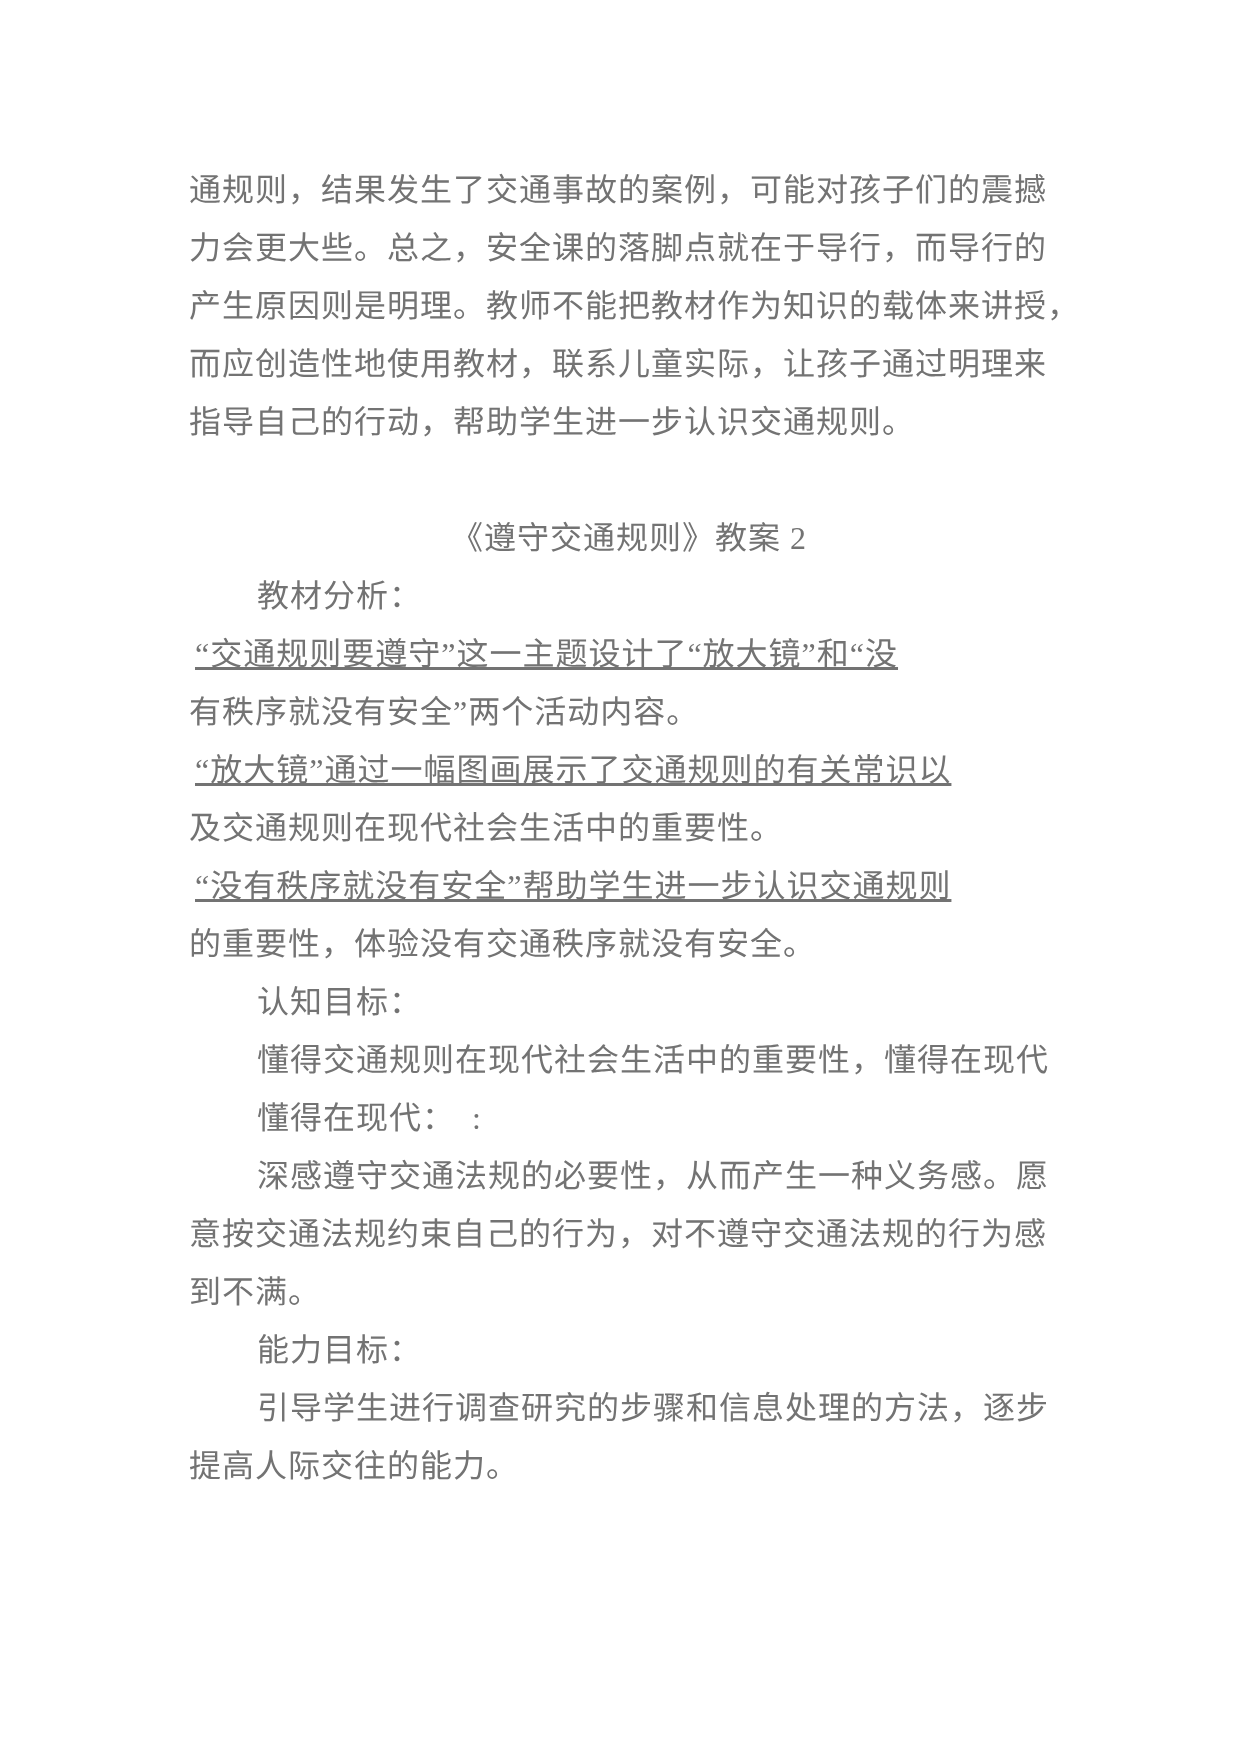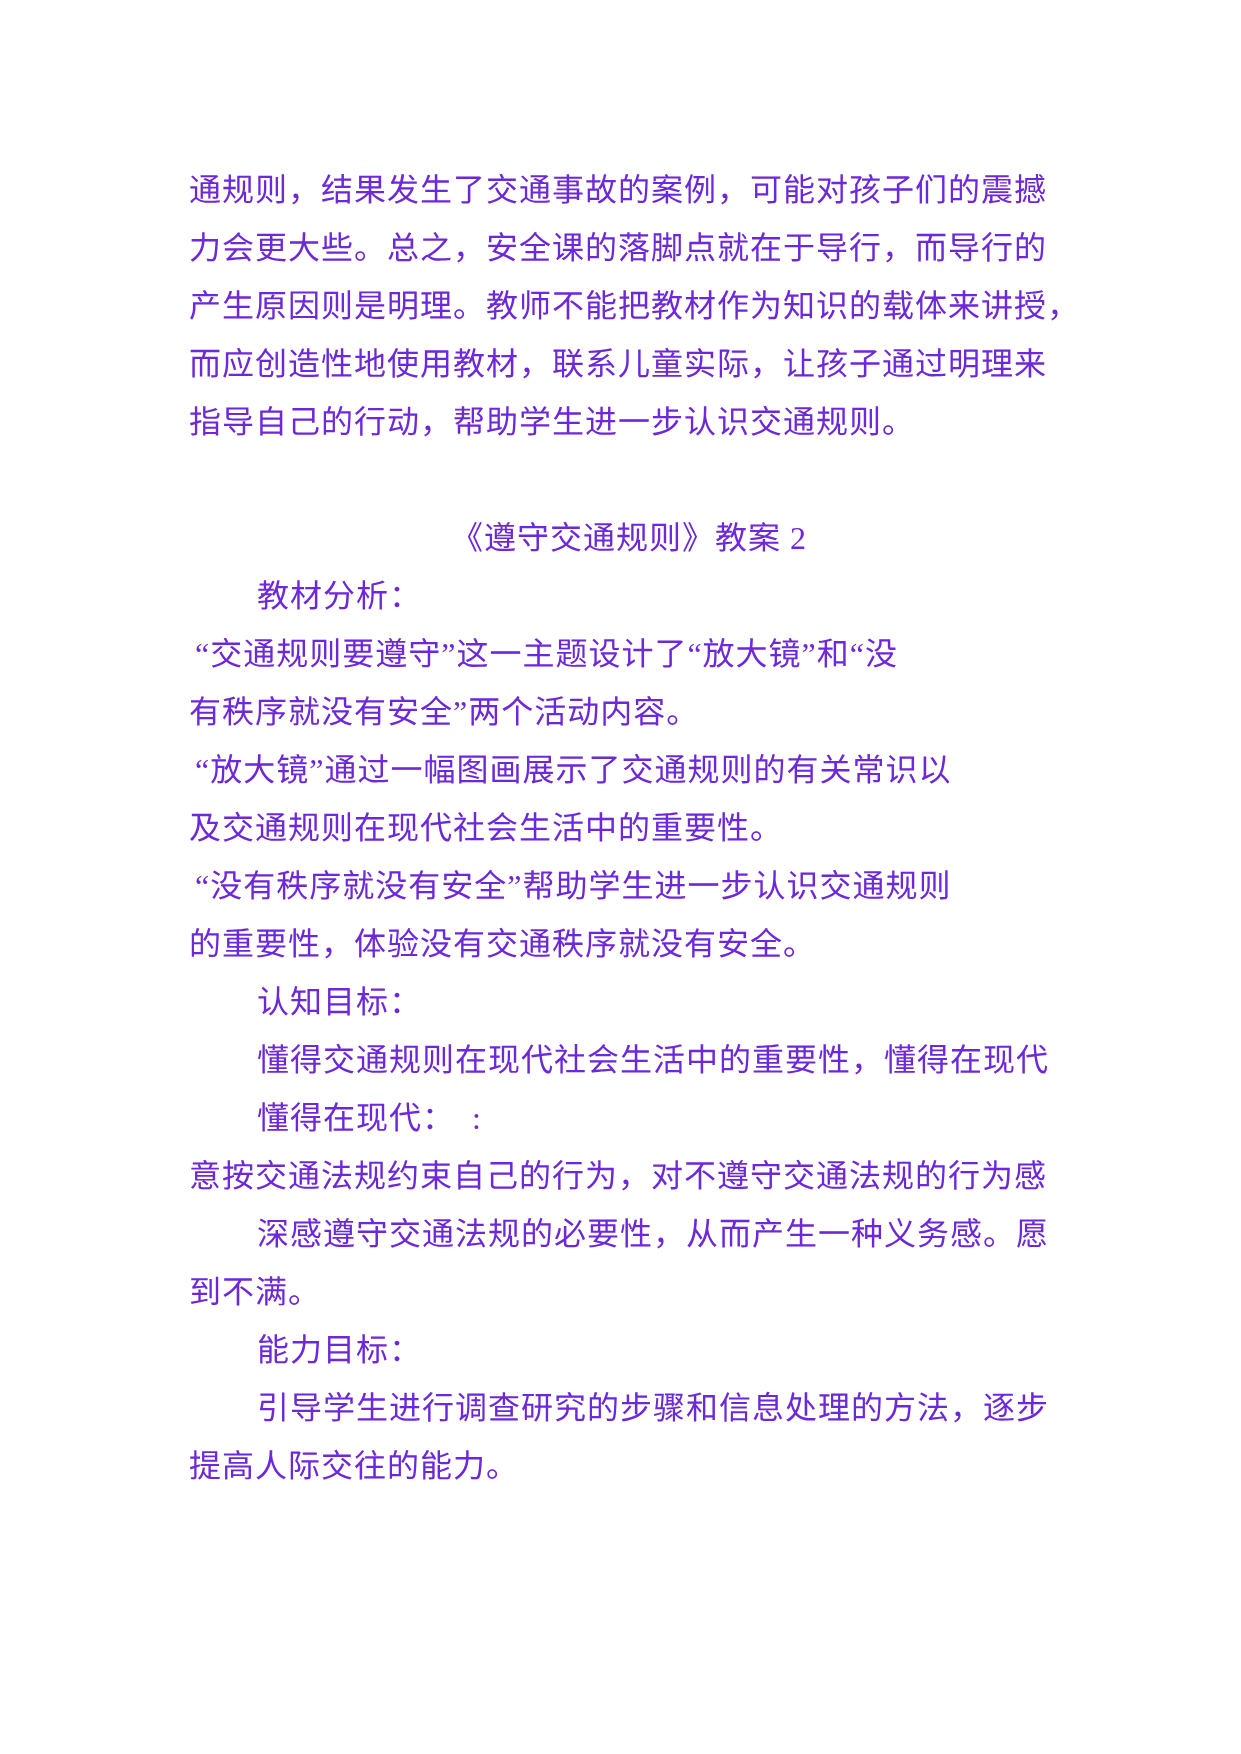--- a/index.html
+++ b/index.html
@@ -17,36 +17,36 @@
   .doc-page {
     position: absolute;
     inset: 0;
     background: #ffffff;
   }
   .doc-body {
     position: absolute;
     left: 189px;
     top: 161px;
     width: 880px;
-    color: #6d28d9;
+    color: #737373;
     font-size: 32px;
     line-height: 58px;
     font-weight: 400;
   }
   .line {
     height: 58px;
     white-space: nowrap;
     letter-spacing: 1px;
   }
   
   .ind-0 { text-indent: 0; }
   
   .ind-2 { text-indent: 68px; }
   
-  .ind-q { text-indent: 6px; }
+  .ind-q { text-indent: 6px; text-decoration: underline; }
   
   .gap-before { margin-top: 58px; text-align: center; }
 </style>
 </head>
 <body>
 
 <div class="doc-page">
   <div class="doc-body">
 
   <div class="line ind-0">通规则，结果发生了交通事故的案例，可能对孩子们的震撼</div>
@@ -58,20 +58,20 @@
       <div class="line ind-2">教材分析：</div>
       <div class="line ind-q">“交通规则要遵守”这一主题设计了“放大镜”和“没</div>
       <div class="line ind-0">有秩序就没有安全”两个活动内容。</div>
       <div class="line ind-q">“放大镜”通过一幅图画展示了交通规则的有关常识以</div>
       <div class="line ind-0">及交通规则在现代社会生活中的重要性。</div>
       <div class="line ind-q">“没有秩序就没有安全”帮助学生进一步认识交通规则</div>
       <div class="line ind-0">的重要性，体验没有交通秩序就没有安全。</div>
       <div class="line ind-2">认知目标：</div>
       <div class="line ind-2">懂得交通规则在现代社会生活中的重要性，懂得在现代</div>
       <div class="line ind-2">懂得在现代：　:</div>
+      <div class="line ind-2">深感遵守交通法规的必要性，从而产生一种义务感。愿</div>
       <div class="line ind-0">意按交通法规约束自己的行为，对不遵守交通法规的行为感</div>
-      <div class="line ind-2">深感遵守交通法规的必要性，从而产生一种义务感。愿</div>
       <div class="line ind-0">到不满。</div>
       <div class="line ind-2">能力目标：</div>
       <div class="line ind-2">引导学生进行调查研究的步骤和信息处理的方法，逐步</div>
       <div class="line ind-0">提高人际交往的能力。</div>
     </div>
 </div>
 
 </body></html>

